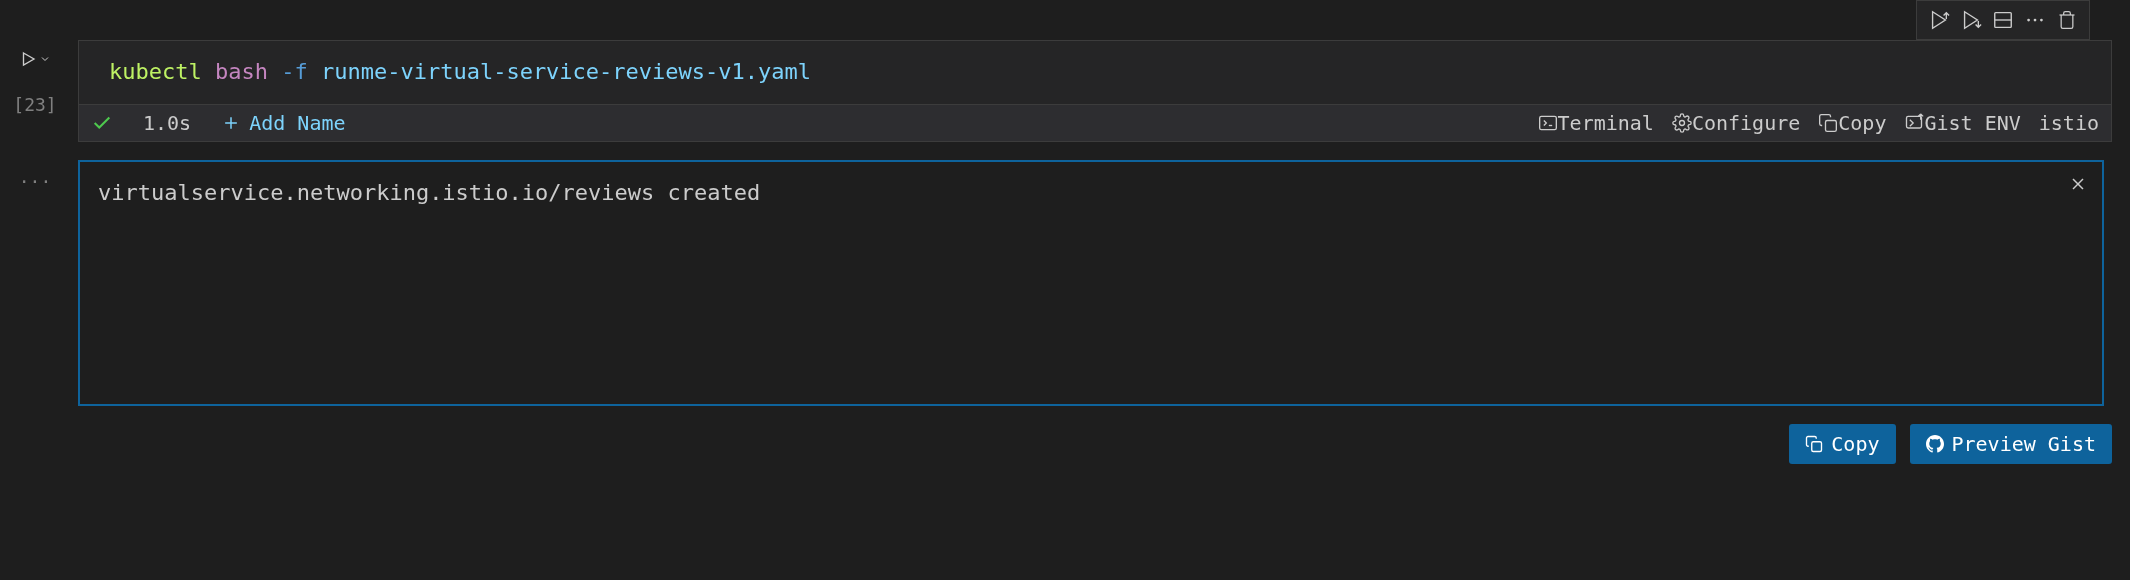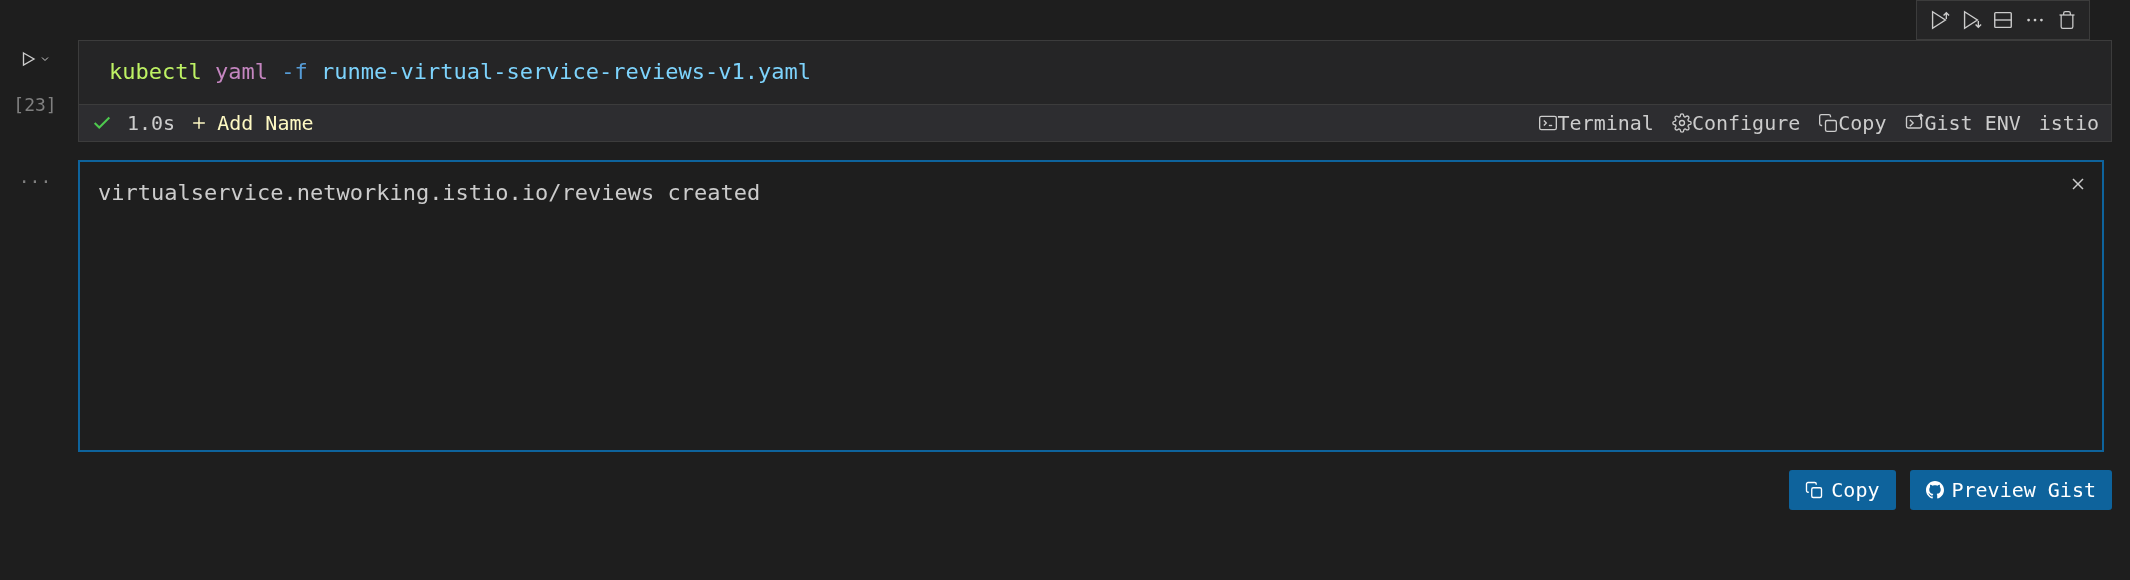--- a/index.html
+++ b/index.html
@@ -102,33 +102,33 @@
       border-top: none;
       display: flex;
       align-items: center;
       justify-content: space-between;
       padding: 6px 12px;
       font-size: 20px;
     }
     .status-left {
       display: flex;
       align-items: center;
-      gap: 14px;
+      gap: 30px;
     }
     .status-left .check-icon {
       color: #4ec94e;
     }
     .status-left .duration {
       color: #cccccc;
     }
     .status-left .add-name {
       display: flex;
       align-items: center;
       gap: 8px;
-      color: #fef9c3;
+      color: #7dd3fc;
       cursor: pointer;
     }
     .status-right {
       display: flex;
       align-items: center;
       gap: 18px;
     }
     .status-action {
       display: flex;
       align-items: center;
@@ -140,21 +140,21 @@
     }
     
     
     .output-panel {
       margin-left: 78px;
       margin-right: 26px;
       margin-top: 18px;
       border: 2px solid #0e639c;
       background-color: #1e1e1e;
       padding: 14px 18px;
-      height: 292px;
+      height: 246px;
       position: relative;
       font-size: 22px;
       line-height: 1.5;
     }
     .output-text {
       color: #cccccc;
       font-family: 'Menlo', 'Monaco', 'Consolas', monospace;
     }
     .output-close {
       position: absolute;
@@ -237,21 +237,21 @@
       <svg width="12" height="12" viewBox="0 0 24 24" fill="none" stroke="#cccccc" stroke-width="2">
         <polyline points="6 9 12 15 18 9"></polyline>
       </svg>
     </div>
     <div class="execution-count">[23]</div>
     <div class="gutter-more">···</div>
   </div>
 
   <div class="code-area">
     <div class="code-line">
-      <span class="cmd">kubectl</span> <span class="kw">yaml</span> <span class="flag">-f</span> <span class="arg">runme-virtual-service-reviews-v1.yaml</span>
+      <span class="cmd">kubectl</span> <span class="kw">bash</span> <span class="flag">-f</span> <span class="arg">runme-virtual-service-reviews-v1.yaml</span>
     </div>
   </div>
 
   <div class="status-bar">
     <div class="status-left">
       <span class="check-icon">
         <svg width="22" height="22" viewBox="0 0 24 24" fill="none" stroke="currentColor" stroke-width="2.2">
           <polyline points="20 6 9 17 4 12"></polyline>
         </svg>
       </span>

